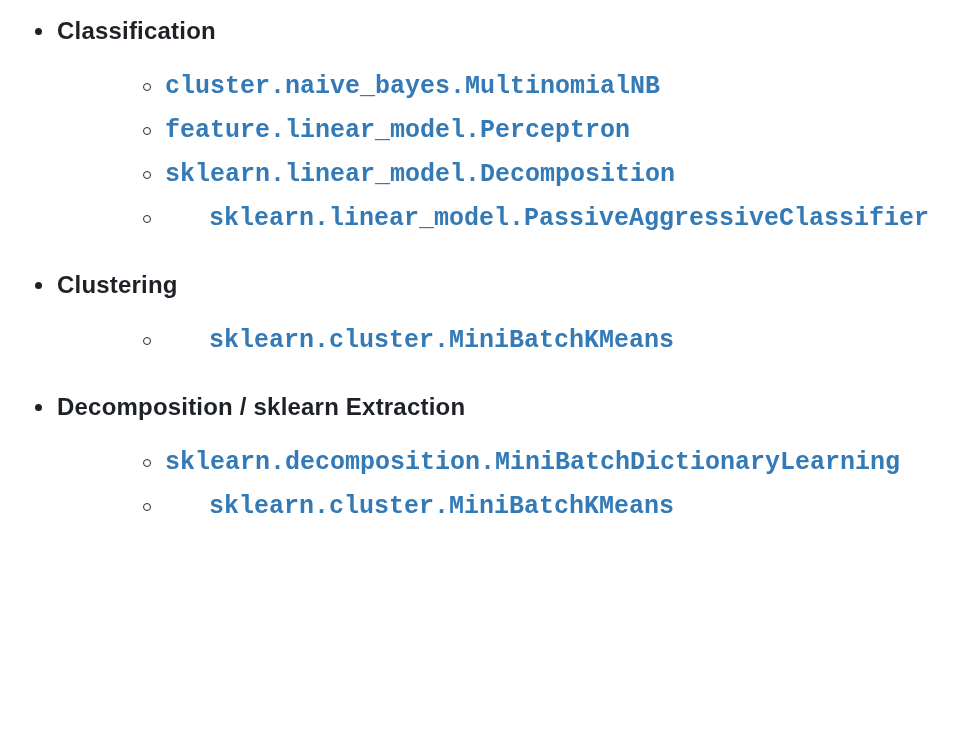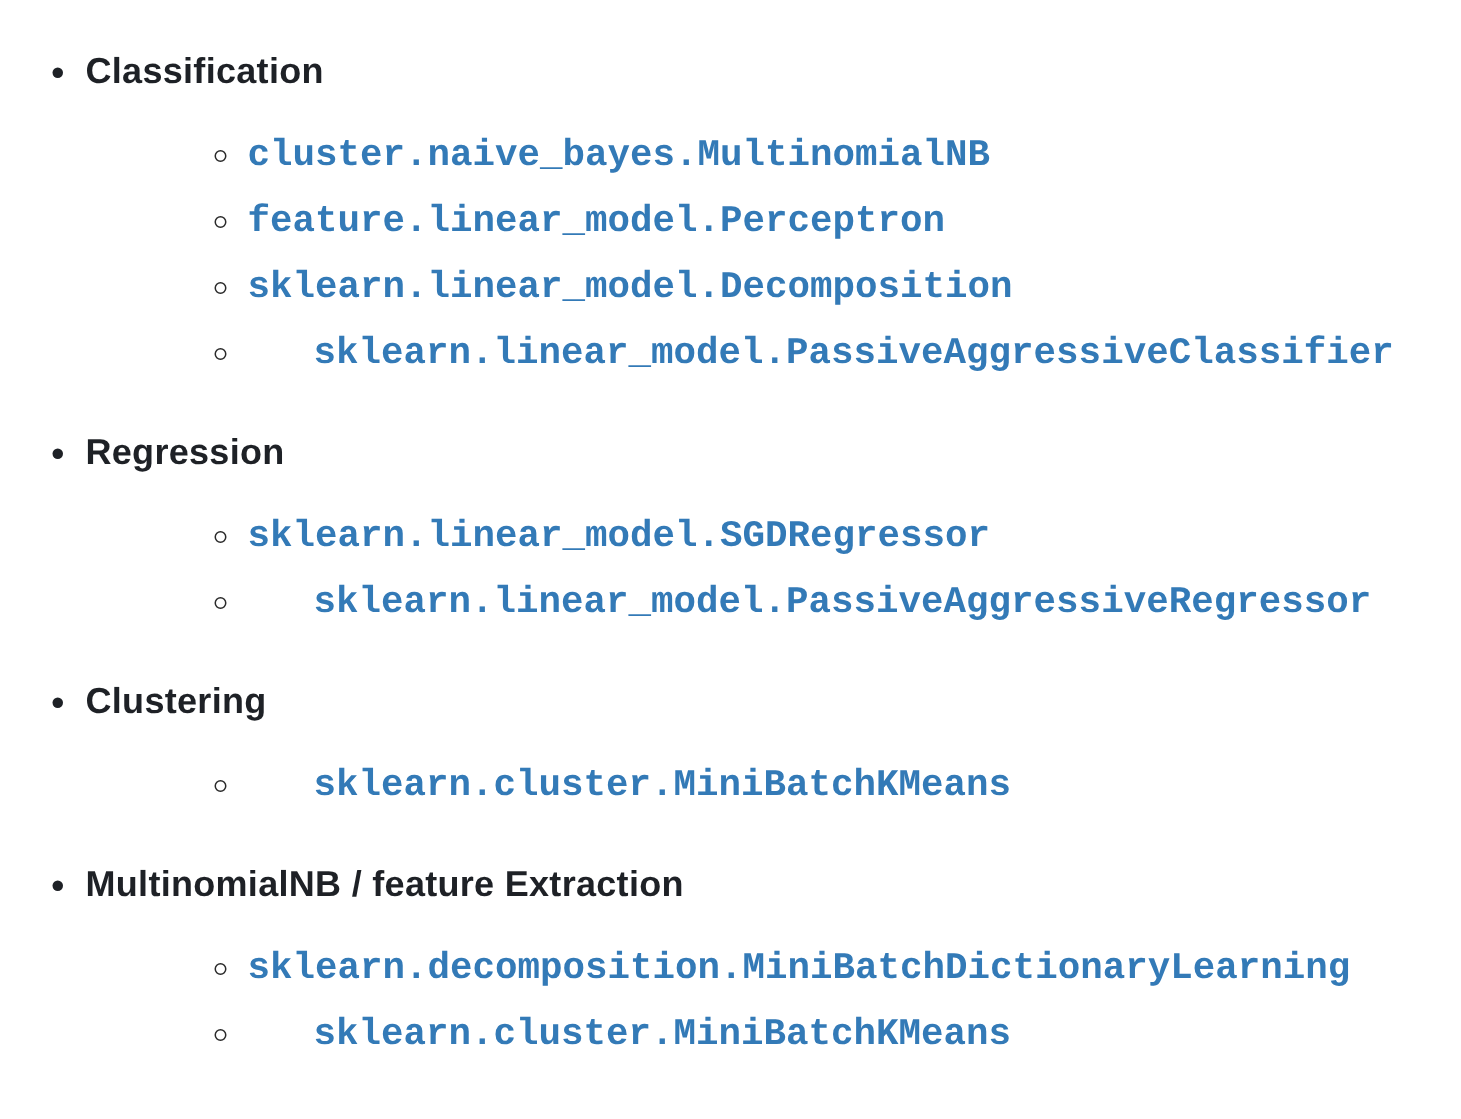--- a/index.html
+++ b/index.html
@@ -5,21 +5,21 @@
   html, body {
     margin: 0;
     padding: 0;
     background: #ffffff;
     width: 974px;
     height: 746px;
     overflow: hidden;
     font-family: "Liberation Sans", sans-serif;
   }
   .page {
-    padding-top: 33px;
+    padding-top: 16px;
     width: 870px;
     box-sizing: border-box;
     text-align: right;
   }
   .section {
     margin-bottom: 36px;
   }
   .section-head {
     display: flex;
     align-items: center;
@@ -97,55 +97,38 @@
     <a class="api-link" href="#">sklearn.linear_model.Decomposition</a>
   </div>
 
   <div class="sub-item">
     <span class="circle"></span>
     <a class="api-link" href="#">sklearn.linear_model.PassiveAggressiveClassifier</a>
   </div>
 </div>
   </div>
 
-  <div class="section">
-    <div class="section-head">
-      <span class="disc"></span>
-      <span class="section-title">Regression</span>
-    </div>
-    <div class="sub-list">
-  <div class="sub-item">
-    <span class="circle"></span>
-    <a class="api-link" href="#">sklearn.linear_model.SGDRegressor</a>
-  </div>
-
-  <div class="sub-item">
-    <span class="circle"></span>
-    <a class="api-link" href="#">sklearn.linear_model.PassiveAggressiveRegressor</a>
-  </div>
-</div>
-  </div>
 
   <div class="section">
     <div class="section-head">
       <span class="disc"></span>
       <span class="section-title">Clustering</span>
     </div>
     <div class="sub-list">
   <div class="sub-item">
     <span class="circle"></span>
     <a class="api-link" href="#">sklearn.cluster.MiniBatchKMeans</a>
   </div>
 </div>
   </div>
 
   <div class="section">
     <div class="section-head">
       <span class="disc"></span>
-      <span class="section-title">MultinomialNB / feature Extraction</span>
+      <span class="section-title">Decomposition / sklearn Extraction</span>
     </div>
     <div class="sub-list">
   <div class="sub-item">
     <span class="circle"></span>
     <a class="api-link" href="#">sklearn.decomposition.MiniBatchDictionaryLearning</a>
   </div>
 
   <div class="sub-item">
     <span class="circle"></span>
     <a class="api-link" href="#">sklearn.cluster.MiniBatchKMeans</a>

